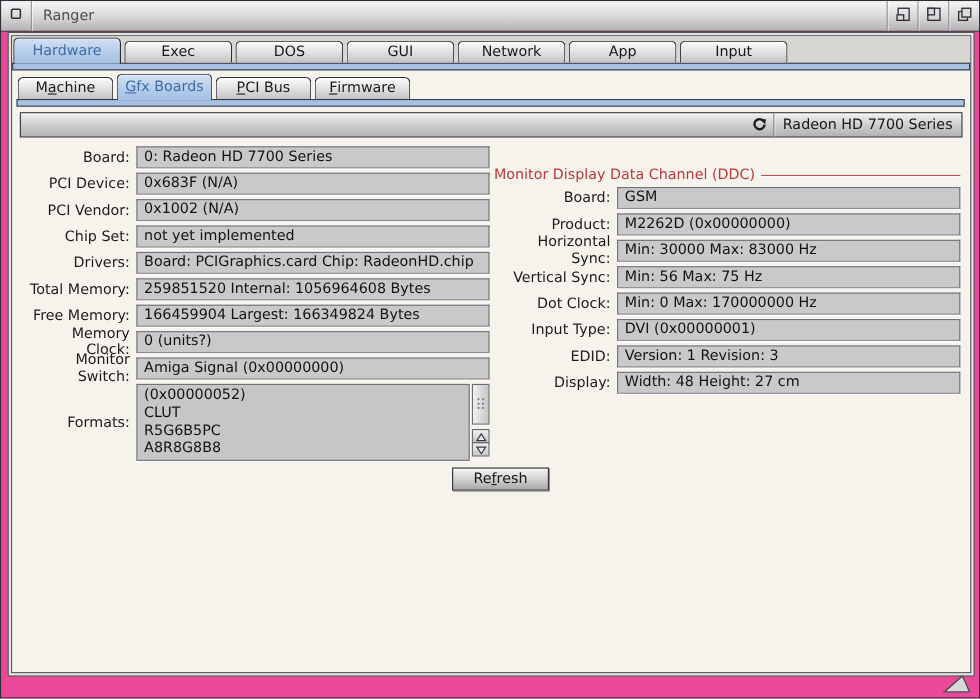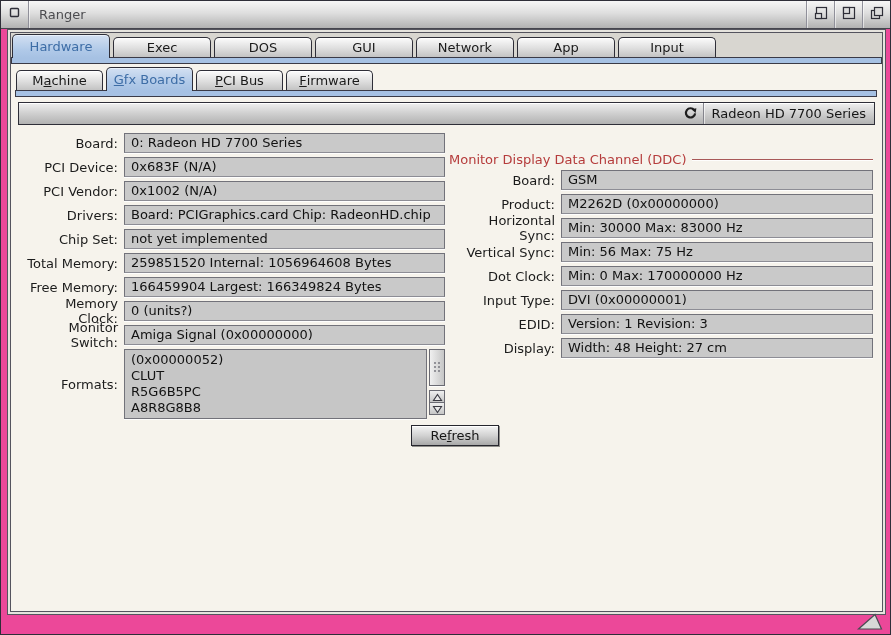--- a/index.html
+++ b/index.html
@@ -190,26 +190,26 @@
       </div>
       <div class="row">
         <span class="lbl">PCI Device:</span>
         <span class="valbox">0x683F (N/A)</span>
       </div>
       <div class="row">
         <span class="lbl">PCI Vendor:</span>
         <span class="valbox">0x1002 (N/A)</span>
       </div>
       <div class="row">
+        <span class="lbl">Chip Set:</span>
+        <span class="valbox">not yet implemented</span>
+      </div>
+      <div class="row">
         <span class="lbl">Drivers:</span>
         <span class="valbox">Board: PCIGraphics.card Chip: RadeonHD.chip</span>
-      </div>
-      <div class="row">
-        <span class="lbl">Chip Set:</span>
-        <span class="valbox">not yet implemented</span>
       </div>
       <div class="row">
         <span class="lbl">Total Memory:</span>
         <span class="valbox">259851520 Internal: 1056964608 Bytes</span>
       </div>
       <div class="row">
         <span class="lbl">Free Memory:</span>
         <span class="valbox">166459904 Largest: 166349824 Bytes</span>
       </div>
       <div class="row">

